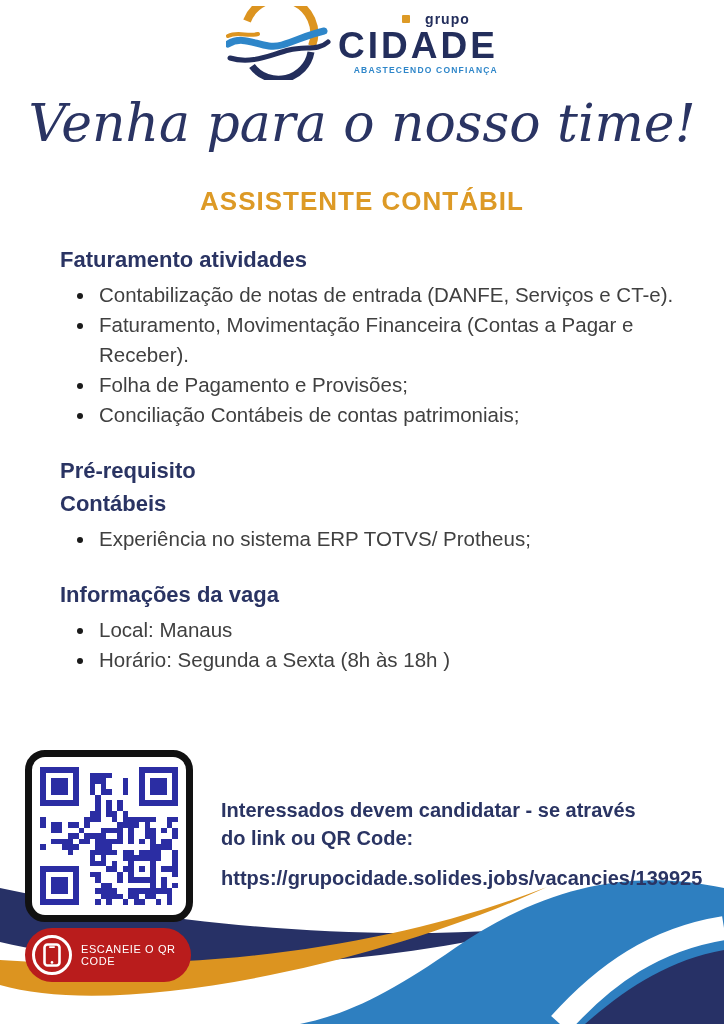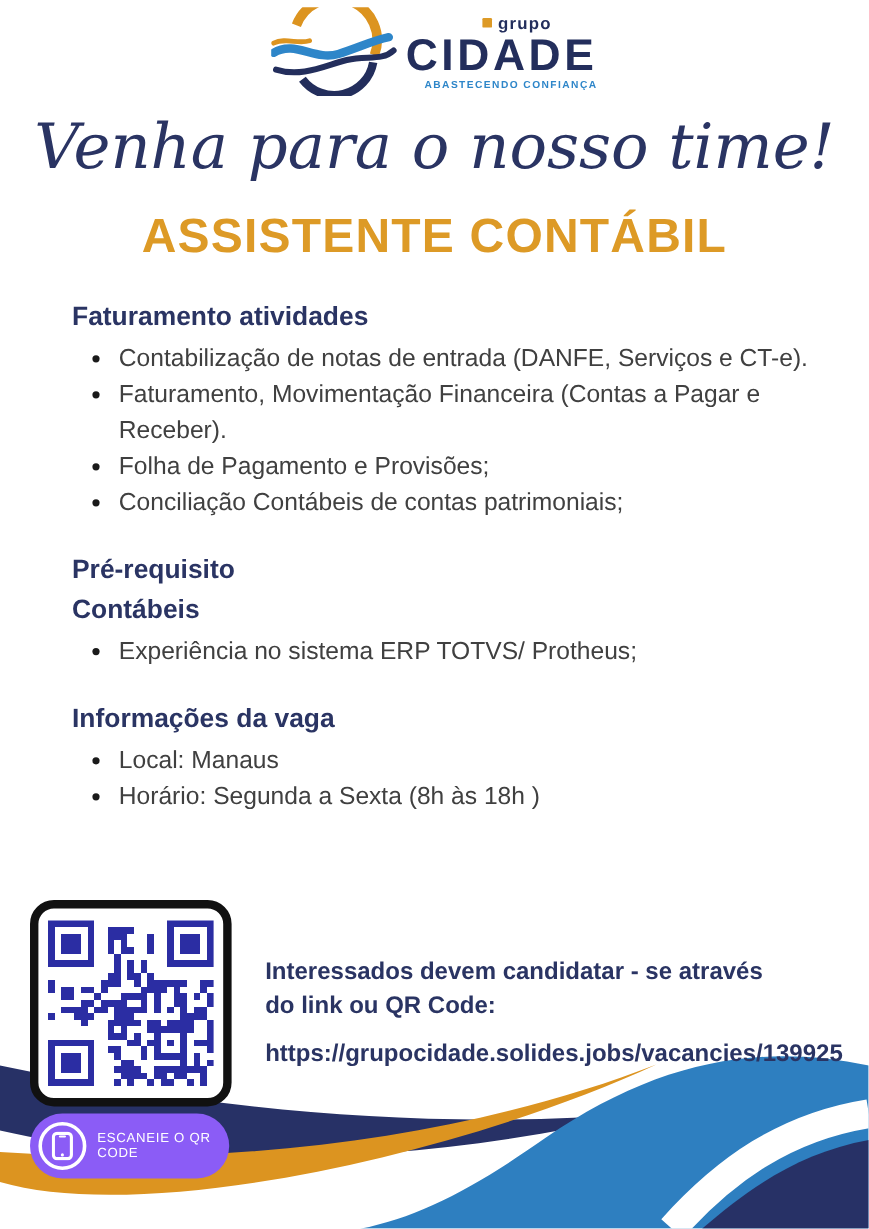--- a/index.html
+++ b/index.html
@@ -4,53 +4,53 @@
 <style>
   html,body { margin:0; padding:0; background:#ffffff; }
   .page {
     position:relative; width:724px; height:1024px; margin:0 auto;
     background:#ffffff; overflow:hidden;
     font-family:"Liberation Sans", sans-serif;
   }
   
   .logo-row { display:flex; justify-content:center; align-items:center; padding-top:6px; gap:6px; }
   .wordmark { display:flex; flex-direction:column; align-items:flex-start; }
-  .grupo-line { display:flex; align-items:center; gap:5px; margin-left:64px; }
+  .grupo-line { display:flex; align-items:center; gap:15px; margin-left:64px; }
   .grupo-sq { width:8px; height:8px; background:var(--orange); border-radius:1px; }
   .grupo-txt { font-size:14px; font-weight:bold; color:var(--logo_navy); letter-spacing:1px; }
   .brand-txt { font-size:37px; font-weight:bold; color:var(--logo_navy); letter-spacing:3px; line-height:1.0; }
   .tagline-txt { font-size:8.5px; font-weight:bold; color:var(--tagline_blue); letter-spacing:1.2px; align-self:flex-end; margin-top:1px; }
   
   .script-heading {
     margin-top:4px; text-align:center;
     font-family:"DejaVu Serif", serif; font-style:italic; font-weight:normal;
     font-size:52px; line-height:1.5; color:var(--navy);
   }
   .job-title {
-    margin-top:11px; text-align:center;
-    font-size:40px; line-height:1.2; font-weight:bold; letter-spacing:1px;
+    margin-top:24px; text-align:center;
+    font-size:26px; line-height:1.2; font-weight:bold; letter-spacing:1px;
     color:var(--orange);
   }
   
   .details { margin:30px 50px 0 60px; }
   .section h3 { margin:0 0 7px 0; font-size:22px; font-weight:bold; color:var(--navy); }
   .section ul { margin:0 0 28px 0; padding-left:36px; }
   .section li { font-size:20.5px; line-height:30px; color:var(--body_text); padding-left:3px; }
   .section li::marker { color:#1a1a1a; }
   
   .qr-area { position:absolute; top:750px; left:25px; right:40px; display:flex; gap:16px; z-index:2; }
   .qr-col { display:flex; flex-direction:column; }
   .qr-box {
     width:168px; height:172px; background:#ffffff;
     border:7px solid #111111; border-radius:20px; box-sizing:border-box;
     display:flex; align-items:center; justify-content:center;
   }
   .qr-box svg { width:138px; height:138px; }
   .scan-pill {
-    margin-top:6px; width:166px; height:54px; background:#8b5cf6; border-radius:28px;
+    margin-top:6px; width:166px; height:54px; background:#b91c1c; border-radius:28px;
     display:flex; align-items:center; gap:9px; box-sizing:border-box; padding-left:7px;
   }
   .phone-circle {
     width:40px; height:40px; border-radius:50%; border:3px solid #ffffff;
     box-sizing:border-box; display:flex; align-items:center; justify-content:center; flex:none;
   }
   .scan-label { color:#ffffff; font-size:11px; letter-spacing:0.6px; }
   .apply-block { margin-top:34px; width:452px; }
   .apply-block p { margin:12px; font-size:20px; line-height:28px; font-weight:bold; color:var(--navy); }
   

